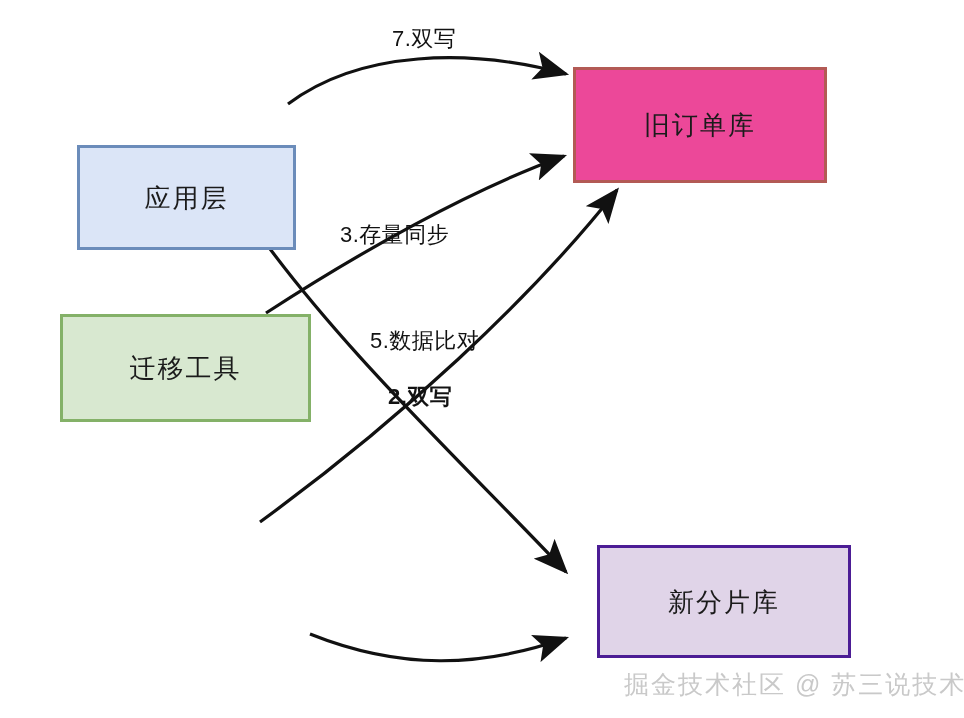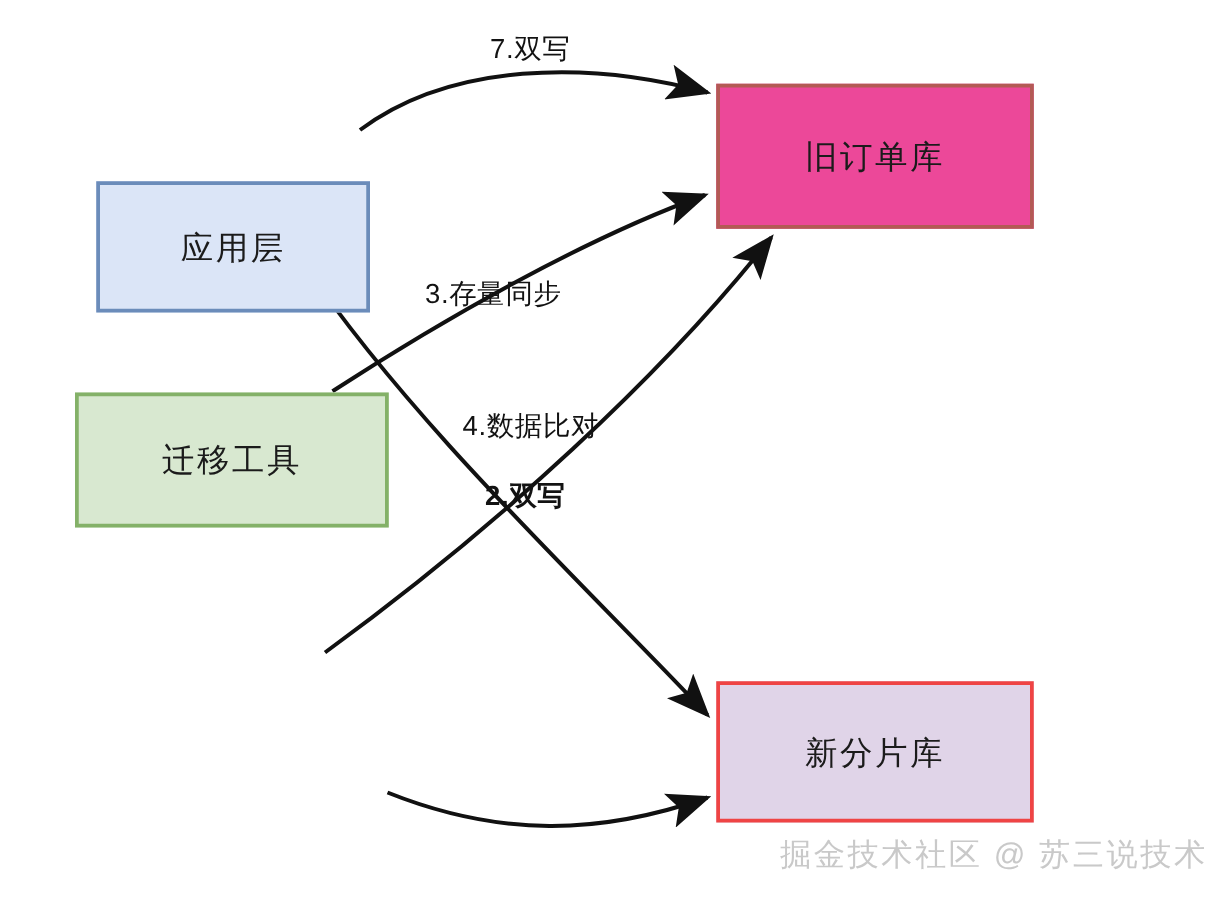--- a/index.html
+++ b/index.html
@@ -90,28 +90,28 @@
               background:#d8e8d0; border:3px solid #84b168;justify-content:center;">
     <span class="node-label">迁移工具</span>
   </div>
 
 
   <div class="node" style="left:573px; top:67px; width:254px; height:116px;
               background:#ec4899; border:3px solid #b35a55;">
     <span class="node-label">旧订单库</span>
   </div>
 
-  <div class="node" style="left:573px; top:545px; width:254px; height:113px;
-              background:#e0d4e8; border:3px solid #ef4444;">
+  <div class="node" style="left:597px; top:545px; width:254px; height:113px;
+              background:#e0d4e8; border:3px solid #4c1d95;">
     <span class="node-label">新分片库</span>
   </div>
 
   <span class="edge-label" style="left:392px; top:28px;">7.双写</span>
 
   <span class="edge-label" style="left:388px; top:386px;font-weight:bold;">2.双写</span>
 
   <span class="edge-label" style="left:340px; top:196px;margin-top:28px;">3.存量同步</span>
 
-  <span class="edge-label" style="left:370px; top:330px;">4.数据比对</span>
+  <span class="edge-label" style="left:370px; top:330px;">5.数据比对</span>
 
   <div id="watermark">掘金技术社区 @ 苏三说技术</div>
 
 </div>
 
 </body></html>

